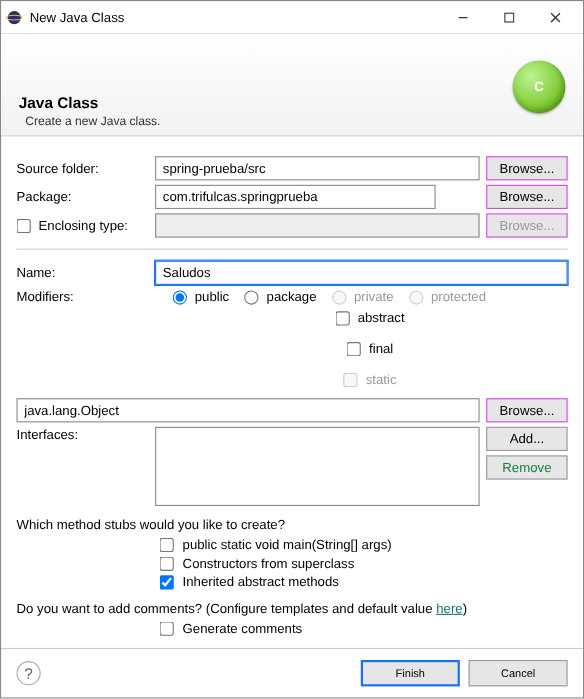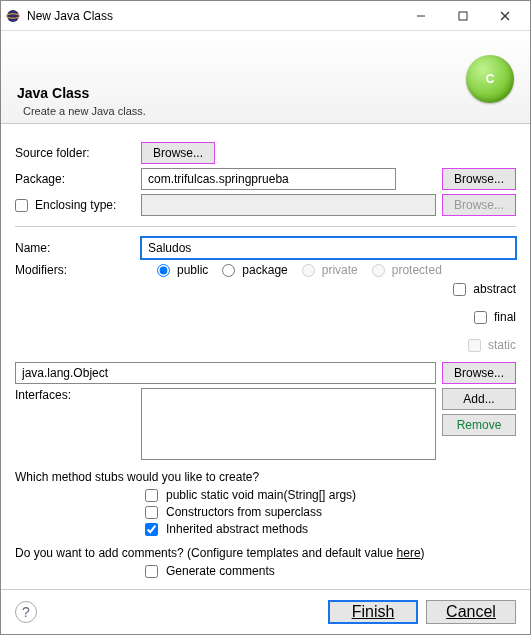--- a/index.html
+++ b/index.html
@@ -18,34 +18,34 @@
   .content { flex:1; padding: 8px 14px; overflow:auto; }
   .row { display:flex; align-items:center; margin: 4px 0; gap:6px; }
   .lbl { width: 120px; font-size:12px; }
   .field { flex:1; height:22px; border:1px solid #888; padding:1px 6px; font-size:12px; background:#fff; }
   .field.disabled { background:#eee; color:#888; }
   .field.focus { border:1px solid #1a73e8; outline:1px solid #1a73e8; }
   .browse { width:74px; height:22px; border:1px solid #d946ef; background:#e6e6e6; font-size:12px; }
   .browse:disabled { color:#999; }
   .sep { height:1px; background:#ccc; margin: 10px 0; }
   .radio, .chk { width:13px; height:13px; margin-right:3px; }
-  .modgroup { display:flex; gap:14px; align-items:flex-end; flex-wrap:wrap; padding-left:16px; }
+  .modgroup { display:flex; gap:14px; align-items:center; flex-wrap:wrap; padding-left:16px; }
   .modgroup label { display:flex; align-items:center; gap:4px; font-size:12px; }
   .modgroup .dim { color:#999; }
   .ta { flex:1; height:72px; border:1px solid #888; background:#fff; }
   .sidebtns { width:74px; display:flex; flex-direction:column; gap:4px; }
   .sidebtns button { height:22px; border:1px solid #999; background:#e6e6e6; font-size:12px; }
   .sidebtns button:disabled { color:#15803d; }
   .stubhdr { font-size:12px; margin:10px 0 4px 0; }
   .stubline { margin-left:130px; display:flex; align-items:center; gap:5px; font-size:12px; margin-top:3px; }
-  a.lnk { color:#000000; text-decoration: underline; }
+  a.lnk { color:#0f766e; text-decoration: underline; }
   .footer { border-top:1px solid #ccc; padding:10px 14px; display:flex; align-items:center; }
   .help { width:22px; height:22px; border:1px solid #aaa; border-radius:11px; display:flex; align-items:center; justify-content:center; color:#60657a; font-size:14px; }
   .spacer { flex:1; }
-  .btn { width:90px; height:24px; border:1px solid #999; background:#e6e6e6; margin-left:8px; font-size:16px;text-decoration:underline; }
+  .btn { width:90px; height:24px; border:1px solid #999; background:#e6e6e6; margin-left:8px; font-size:10px; }
   .btn.primary { border:2px solid #1a73e8; }
   input[type=text]{ outline:none; }
 </style>
 </head>
 <body>
 
 <div class="titlebar">
   <span class="icon">
     <svg viewBox="0 0 16 16">
         <circle cx="8" cy="8" r="6" fill="#2c2c6c"></circle>
@@ -78,20 +78,21 @@
   </div>
   <div class="bigicon">
       <span>C</span>
     </div>
 </div>
 
 <div class="content">
 
   <div class="row">
     <div class="lbl">Source folder:</div>
+    <input type="text" class="field" value="spring-prueba/src" style="">
     <button class="browse">Browse...</button>
   </div>
 
   <div class="row">
     <div class="lbl">Package:</div>
     <input type="text" class="field" style="flex: 1 1 0%; margin-right: 40px;" value="com.trifulcas.springprueba">
     <button class="browse">Browse...</button>
   </div>
 
   <div class="row">

